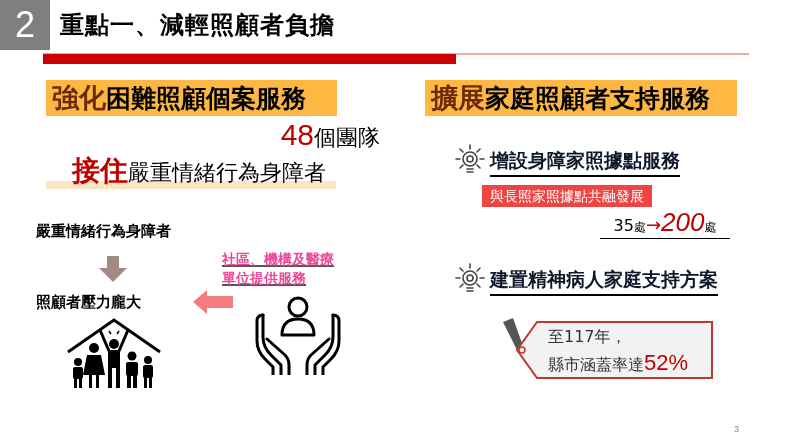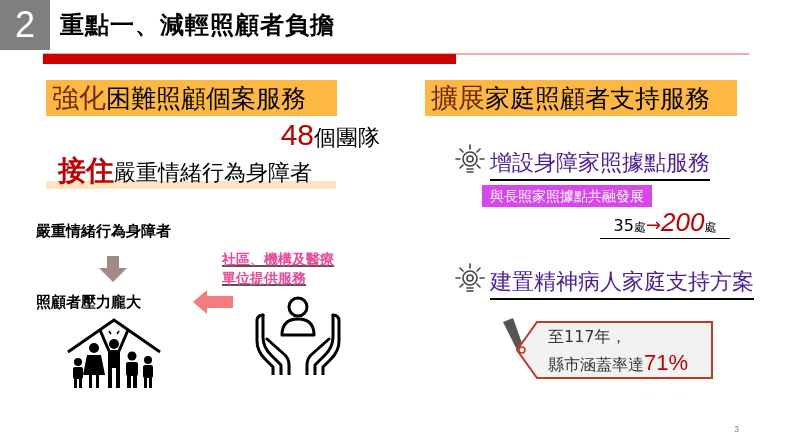--- a/index.html
+++ b/index.html
@@ -13,52 +13,52 @@
     font-size: 36px; line-height: 50px; text-align: center; font-family: "Liberation Sans", sans-serif;
   }
   .page-title {
     left: 60px; top: 2px; font-size: 24px; font-weight: bold; color: #000; line-height: 46px;
     letter-spacing: 1px; white-space: nowrap;
   }
   .title-rule-thin { left: 43px; top: 53px; width: 706px; height: 2px; background: #f0a8a8; }
   .title-rule-thick { left: 43px; top: 54px; width: 413px; height: 10px; background: #cc0000; }
 
   .section-header {
-    background: #fdb843; height: 36px; line-height: 36px; font-size: 25px; font-weight: normal;
+    background: #fdb843; height: 36px; line-height: 36px; font-size: 25px; font-weight: bold;
     white-space: nowrap; padding: 0 6px; color: #000;
   }
   .section-header .accent { color: #6b2a0a; font-size: 27px; }
   .left-header { left: 46px; top: 80px; width: 279px; }
   .right-header { left: 425px; top: 80px; width: 300px; }
 
   .team-line { left: 0; width: 380px; top: 118px; text-align: right; font-size: 22px; color: #000; white-space: nowrap; }
   .team-line .big-num { color: #c00000; font-size: 30px; font-family: "Liberation Sans", sans-serif; }
-  .serve-line { left: 58px; width: 290px; top: 152px; text-align: left; font-size: 22px; color: #000; white-space: nowrap; }
+  .serve-line { left: 36px; width: 290px; top: 152px; text-align: right; font-size: 22px; color: #000; white-space: nowrap; }
   .serve-line .red-strong { color: #c00000; font-size: 28px; font-weight: bold; }
   .serve-underline { left: 46px; top: 181px; width: 290px; height: 8px; background: #fce5c0; }
 
   .plain-label { font-size: 15px; color: #000; white-space: nowrap; font-weight: bold; }
   .lbl-disabled { left: 36px; top: 222px; }
   .lbl-caregiver { left: 36px; top: 293px; }
   .down-arrow { left: 99px; top: 256px; }
   .left-arrow { left: 193px; top: 290px; }
   .service-lbl { left: 222px; top: 250px; width: 140px; text-align: left; font-size: 14px; font-weight: bold; color: #ec4899; line-height: 19px; }
   .service-lbl span { text-decoration: underline; text-decoration-thickness: 2px; text-decoration-color: #555; }
 
   .family-icon { left: 64px; top: 318px; }
   .hands-icon { left: 253px; top: 293px; }
 
   .bulb-icon { position: absolute; }
-  .bullet-title { font-size: 22px; color: #4c1d95; white-space: nowrap; border-bottom: 2px solid #000; padding-bottom: 1px; }
+  .bullet-title { font-size: 19px; color: #0f172a; white-space: nowrap; border-bottom: 2px solid #000; padding-bottom: 1px; font-weight: bold; }
   .b1 { left: 490px; top: 148px; }
   .b2 { left: 490px; top: 267px; }
   .bulb1 { left: 455px; top: 144px; }
   .bulb2 { left: 455px; top: 263px; }
 
-  .pink-tag { left: 482px; top: 185px; background: #d946ef; color: #fff; font-size: 14px; padding: 0 8px; height: 22px; line-height: 22px; white-space: nowrap; }
+  .pink-tag { left: 482px; top: 185px; background: #ef4444; color: #fff; font-size: 14px; padding: 0 8px; height: 22px; line-height: 22px; white-space: nowrap; }
   .count-line { left: 600px; top: 207px; width: 130px; font-size: 16px; color: #000; white-space: nowrap; text-align: center; border-bottom: 1.5px solid #000; padding-bottom: 0; }
   .count-line .arrow { color: #c00000; font-size: 18px; }
   .count-line .big { color: #c00000; font-size: 26px; font-family: "Liberation Sans", sans-serif; font-style: italic; }
   .count-line .unit { font-size: 12px; }
 
   .goal-tag { left: 497px; top: 316px; }
   .goal-text { left: 548px; top: 324px; font-size: 16px; color: #333; line-height: 26px; white-space: nowrap; }
   .goal-text .pct { color: #c00000; font-size: 22px; font-family: "Liberation Sans", sans-serif; }
 
   .page-number { left: 734px; top: 424px; font-size: 9px; color: #888; font-family: "Liberation Sans", sans-serif; }
@@ -192,16 +192,16 @@
 </svg>
 <div class="abs bullet-title b2">建置精神病人家庭支持方案</div>
 
 <svg class="abs goal-tag" width="220" height="68" viewBox="0 0 220 68">
   <polygon points="6,6 16,2 26,30 20,34" fill="#555"></polygon>
   <polygon points="40,6 215,6 215,62 40,62 20,34" fill="#f2f2f2" stroke="#c0392b" stroke-width="2"></polygon>
   <circle cx="25" cy="34" r="3" fill="none" stroke="#c0392b" stroke-width="1.5"></circle>
 </svg>
 <div class="abs goal-text">
   <span>至117年，</span><br>
-  <span>縣市涵蓋率達</span><span class="pct">71%</span>
+  <span>縣市涵蓋率達</span><span class="pct">52%</span>
 </div>
 
 <div class="abs page-number">3</div>
 
 </body></html>

